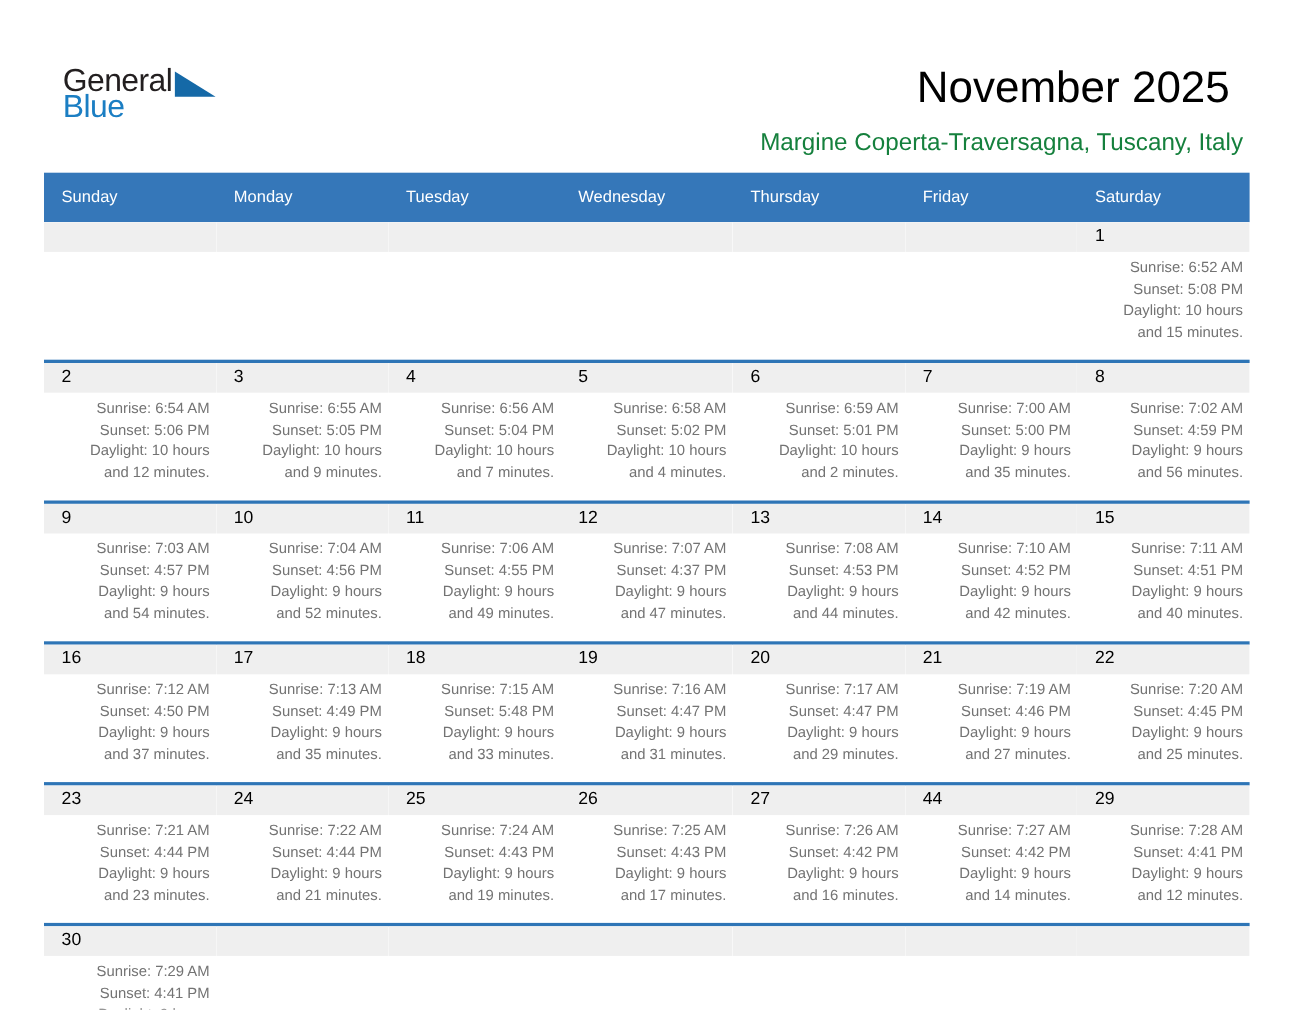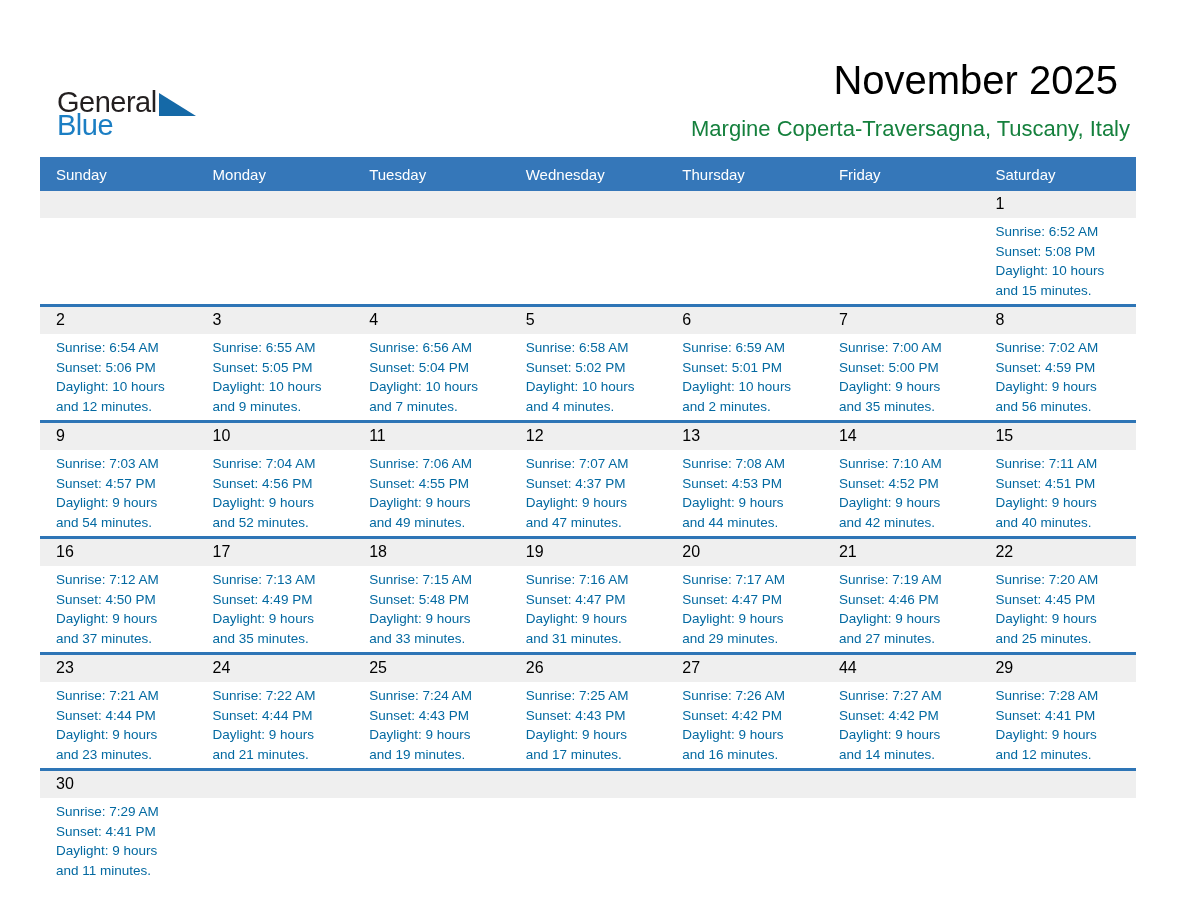--- a/index.html
+++ b/index.html
@@ -2,37 +2,37 @@
 <html><head>
 <meta charset="utf-8">
 <style>
   html,body{margin:0;padding:0;}
   body{
     width:1188px;height:918px;position:relative;background:#ffffff;
     font-family:"Liberation Sans","DejaVu Sans",sans-serif;
     -webkit-font-smoothing:antialiased;
   }
   
-  .logo{position:absolute;left:57px;top:88px;width:138px;}
+  .logo{position:absolute;left:57px;top:60px;width:138px;}
   .logo-line1{display:flex;align-items:flex-end;}
   .logo-general{font-size:29px;line-height:1;color:#231f20;letter-spacing:-0.5px;}
   .logo-triangle{width:0;height:0;border-bottom:23px solid #1569a7;border-right:37px solid transparent;margin-left:2px;margin-bottom:1px;}
   .logo-line2{font-size:29px;line-height:1;color:#1b7ec3;margin-top:-6px;padding-right:2px;letter-spacing:-0.5px;}
   
   .page-title{position:absolute;top:58px;right:70px;font-size:40px;color:#000;white-space:nowrap;}
   .page-subtitle{position:absolute;top:116px;right:58px;font-size:22px;color:#15803d;white-space:nowrap;}
   
   .calendar{position:absolute;left:40px;top:157px;width:1096px;}
-  .weekday-row{display:flex;height:34px;align-items:center;background:#3577b9;}
+  .weekday-row{display:flex;height:45px;align-items:center;background:#3577b9;}
   .weekday-cell{flex:1;color:#fff;font-size:15px;padding-left:16px;box-sizing:border-box;overflow:hidden;}
   .week-row{display:flex;min-height:108px;background:#fff;}
   .week-row + .week-row{border-top:3px solid #2e75b6;}
   .day-cell{flex:1;box-sizing:border-box;overflow:hidden;}
   .num-band{height:27px;background:#efefef;box-sizing:border-box;padding:4px 0 0 16px;font-size:16px;color:#000;}
-  .details{padding:4px 6px 4px 16px;font-size:13.5px;line-height:19.5px;color:#0369a1;}
+  .details{padding:4px 6px 16px 16px;font-size:13.5px;line-height:19.5px;color:#737373;text-align:right;}
 </style>
 </head>
 <body>
 
 <div class="logo">
   <div class="logo-line1">
     <span class="logo-general">General</span>
     <span class="logo-triangle"></span>
   </div>
   <div class="logo-line2">Blue</div>

